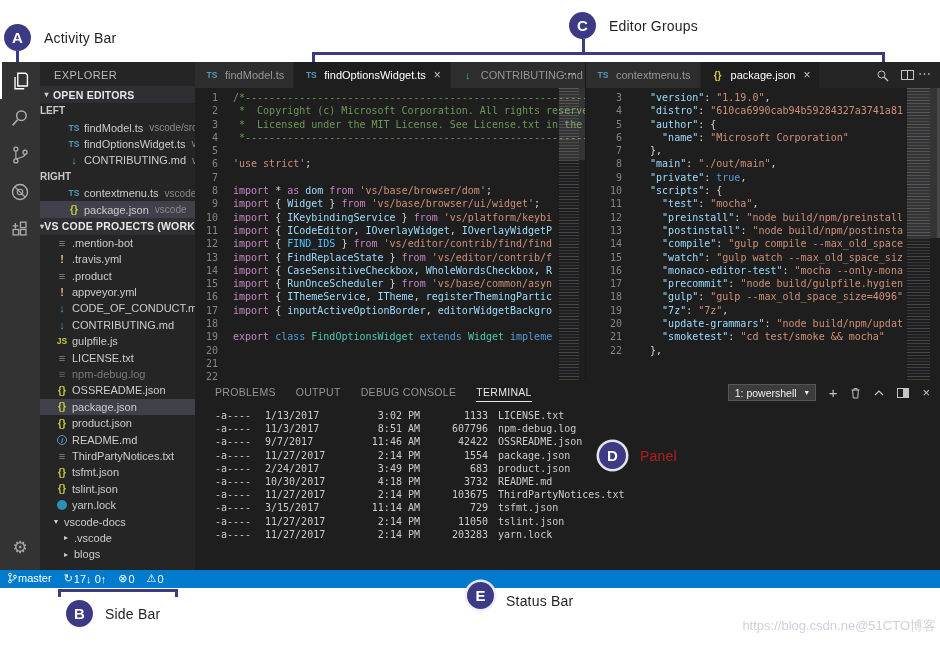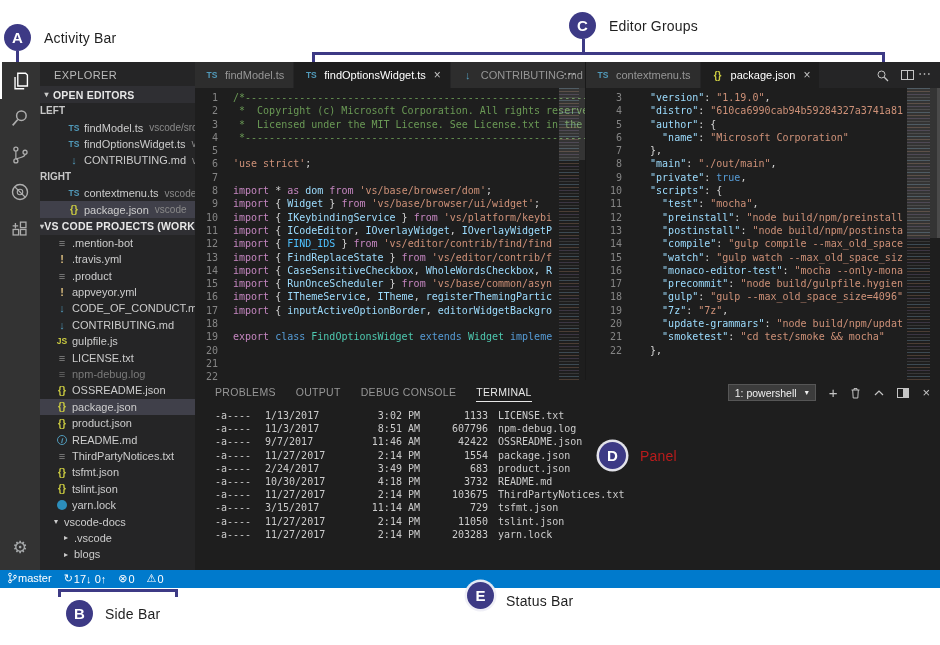--- a/index.html
+++ b/index.html
@@ -482,13 +482,14 @@
   <div class="ann-circle ring" style="left:599px;top:442px">
       <span>D</span>
     </div>
   <div class="ann-label light" style="left:640px;top:448px">Panel</div>
 
   <div class="ann-circle ring" style="left:467px;top:582px">
       <span>E</span>
     </div>
   <div class="ann-label" style="left:506px;top:593px">Status Bar</div>
 
+  <div class="watermark">https://blog.csdn.ne@51CTO博客</div>
 </div>
 
 </body></html>

